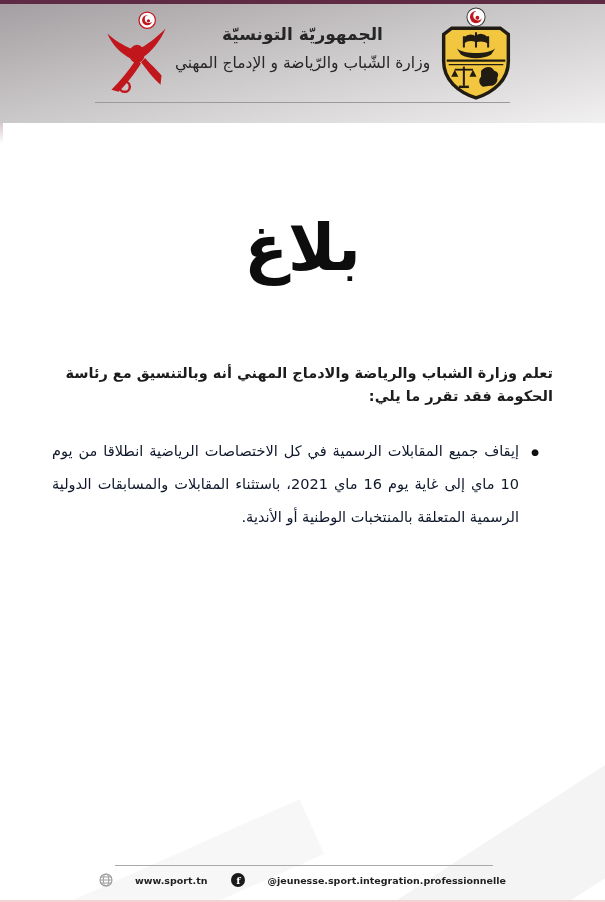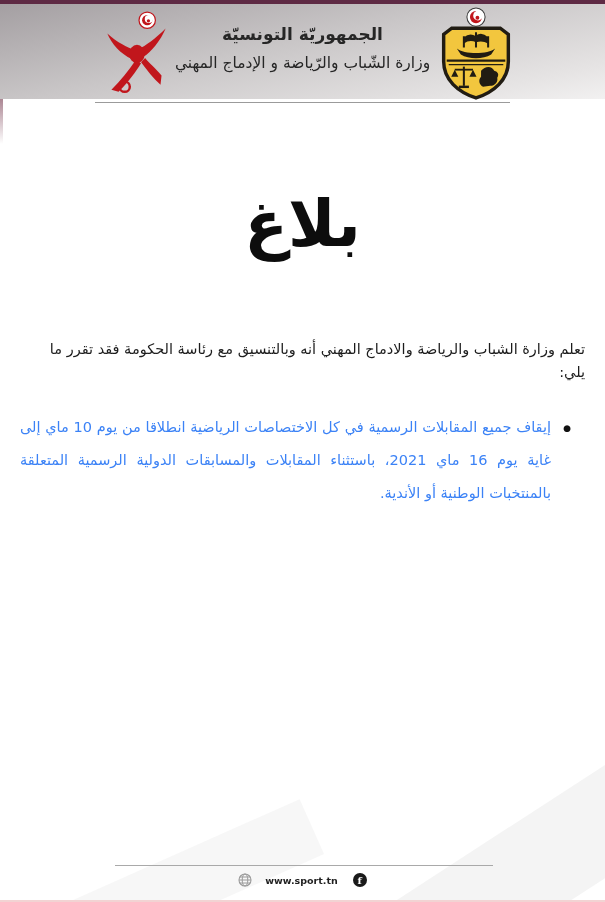--- a/index.html
+++ b/index.html
@@ -19,85 +19,86 @@
   .left-edge {
     position: absolute;
     left: 0; top: 0;
     width: 3px; height: 140px;
     background: linear-gradient(to bottom, #6b3045 0%, #8a5668 55%, rgba(138,86,104,0) 100%);
   }
 
   
   header.doc-header {
     position: relative;
-    height: 95px;
+    height: 119px;
     background: linear-gradient(168deg, #a49fa2 0%, #c9c6c7 45%, #e6e4e4 85%, #f2f1f1 100%);
   }
   .header-rule {
     position: absolute;
     top: 98px; left: 95px;
     width: 415px; height: 1px;
     background: #9b9b9b;
   }
   .logo-left { position: absolute; left: 100px; top: 7px; width: 76px; height: 88px; }
   .emblem    { position: absolute; right: 86px; top: 3px; width: 86px; height: 95px; }
   .header-text {
     position: absolute; left: 165px; right: 165px; top: 20px;
     text-align: center; direction: rtl; color: #262626;
   }
   .header-line1 { font-size: 17px; font-weight: bold; margin-bottom: 10px; letter-spacing: 0.5px; }
   .header-line2 { font-size: 15.5px; font-weight: normal; }
 
   
-  main.doc-body { direction: rtl; padding: 0 20px; position: relative; z-index: 2; }
+  main.doc-body { direction: rtl; padding: 0 52px; position: relative; z-index: 2; }
   h1.doc-title {
     text-align: center;
     font-size: 64px;
     font-weight: bold;
     color: #0d0d0d;
     margin-top: 84px;
     line-height: 1.3;
   }
   p.intro {
     margin-top: 72px;
     font-size: 14.5px;
     color: #1c1c1c;
     text-align: right;
     line-height: 1.6;
+    font-weight: bold;
   }
   ul.points { margin-top: 26px; padding-right: 12px; list-style: none; }
   ul.points li {
     position: relative;
     padding-right: 22px;
     margin-bottom: 8px;
     font-size: 14.5px;
     line-height: 2.3;
     text-align: justify;
-    color: #3b82f6;
+    color: #0f172a;
   }
   ul.points li::before {
     content: "●";
     position: absolute;
     right: 2px; top: 1px;
     font-size: 9px;
     line-height: 3.7;
     color: #111;
   }
 
   
   .wm { position: absolute; background: rgba(120,120,120,0.06); z-index: 1; }
   .wm-left  { left: -90px; bottom: -42px; width: 420px; height: 60px; transform: rotate(-24deg); }
   .wm-right { right: -70px; bottom: -34px; width: 340px; height: 95px; transform: rotate(-33deg); background: rgba(120,120,120,0.08); }
 
   
   footer.doc-footer { position: absolute; left: 0; right: 0; bottom: 0; height: 48px; z-index: 3; }
   .footer-rule { position: absolute; top: 13px; left: 115px; width: 378px; height: 1px; background: #a9a9a9; }
   .footer-row {
     position: absolute; top: 21px; left: 0; right: 0;
-    display: flex; justify-content: center; align-items: center; gap: 13px;
+    display: flex; justify-content: center; align-items: center; gap: 22px;
     font-size: 9.5px; color: #1f1f1f; font-weight: bold;
   }
   .globe-icon { display: inline-flex; width: 14px; height: 14px; }
   .fb-icon {
     display: inline-flex; align-items: center; justify-content: center;
     width: 14px; height: 14px; border-radius: 50%;
     background: #1a1a1a; color: #ffffff;
     font-size: 10px; font-weight: bold;
     font-family: "DejaVu Serif", serif;
   }
@@ -179,15 +180,16 @@
     <div class="footer-row">
       <span class="globe-icon">
         <svg viewBox="0 0 14 14" width="14" height="14" aria-hidden="true">
           <circle cx="7" cy="7" r="6" fill="none" stroke="#9a9a9a" stroke-width="1.1"></circle>
           <ellipse cx="7" cy="7" rx="2.8" ry="6" fill="none" stroke="#9a9a9a" stroke-width="1"></ellipse>
           <path d="M1,7 H13 M1.8,4 H12.2 M1.8,10 H12.2" stroke="#9a9a9a" stroke-width="1"></path>
         </svg>
       </span>
       <span class="footer-site">www.sport.tn</span>
       <span class="fb-icon">f</span>
+      <span>@jeunesse.sport.integration.professionnelle</span>
     </div>
   </footer>
 </div>
 
 </body></html>

